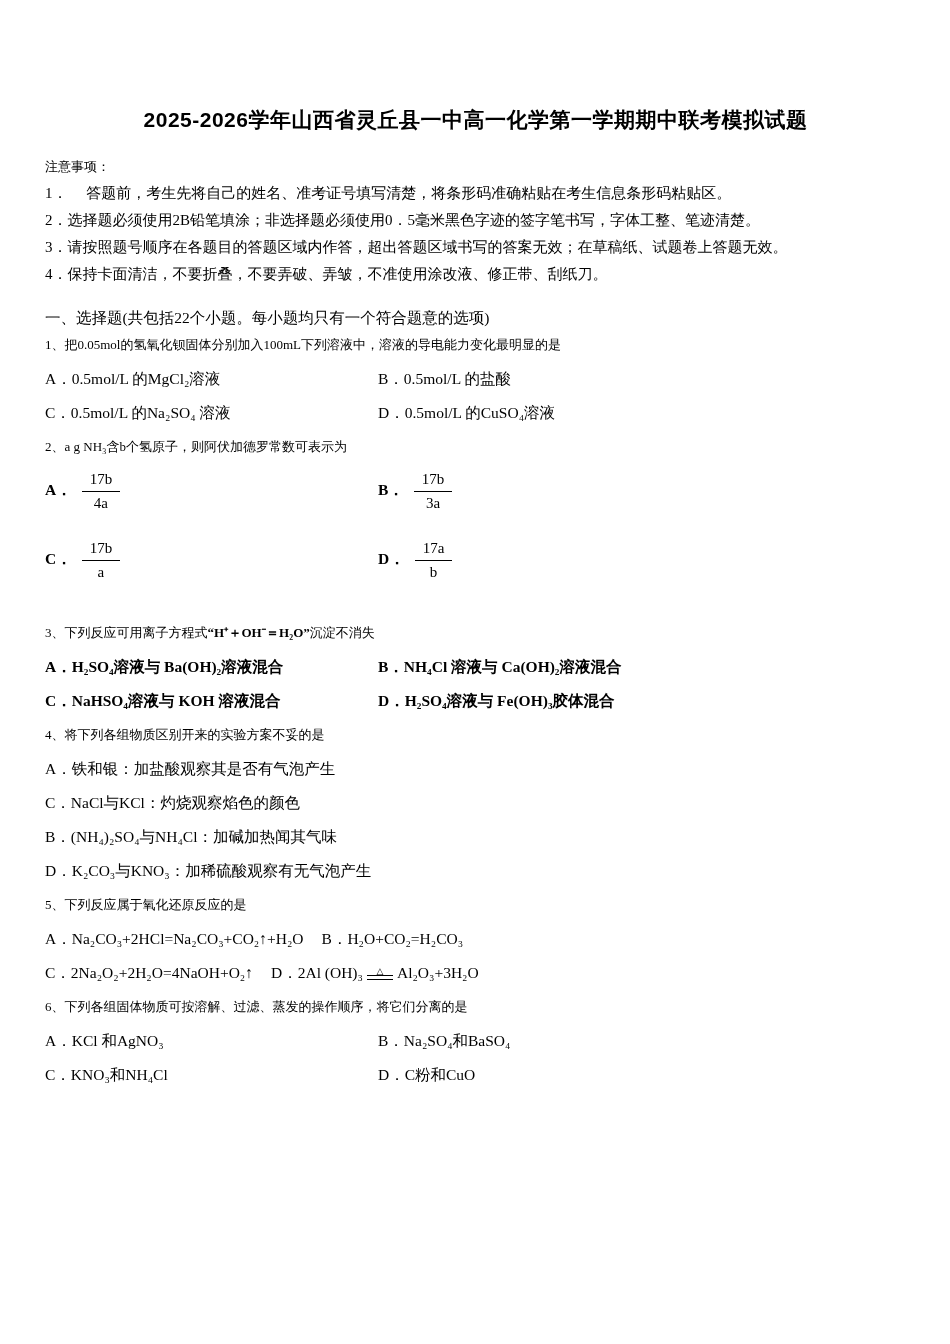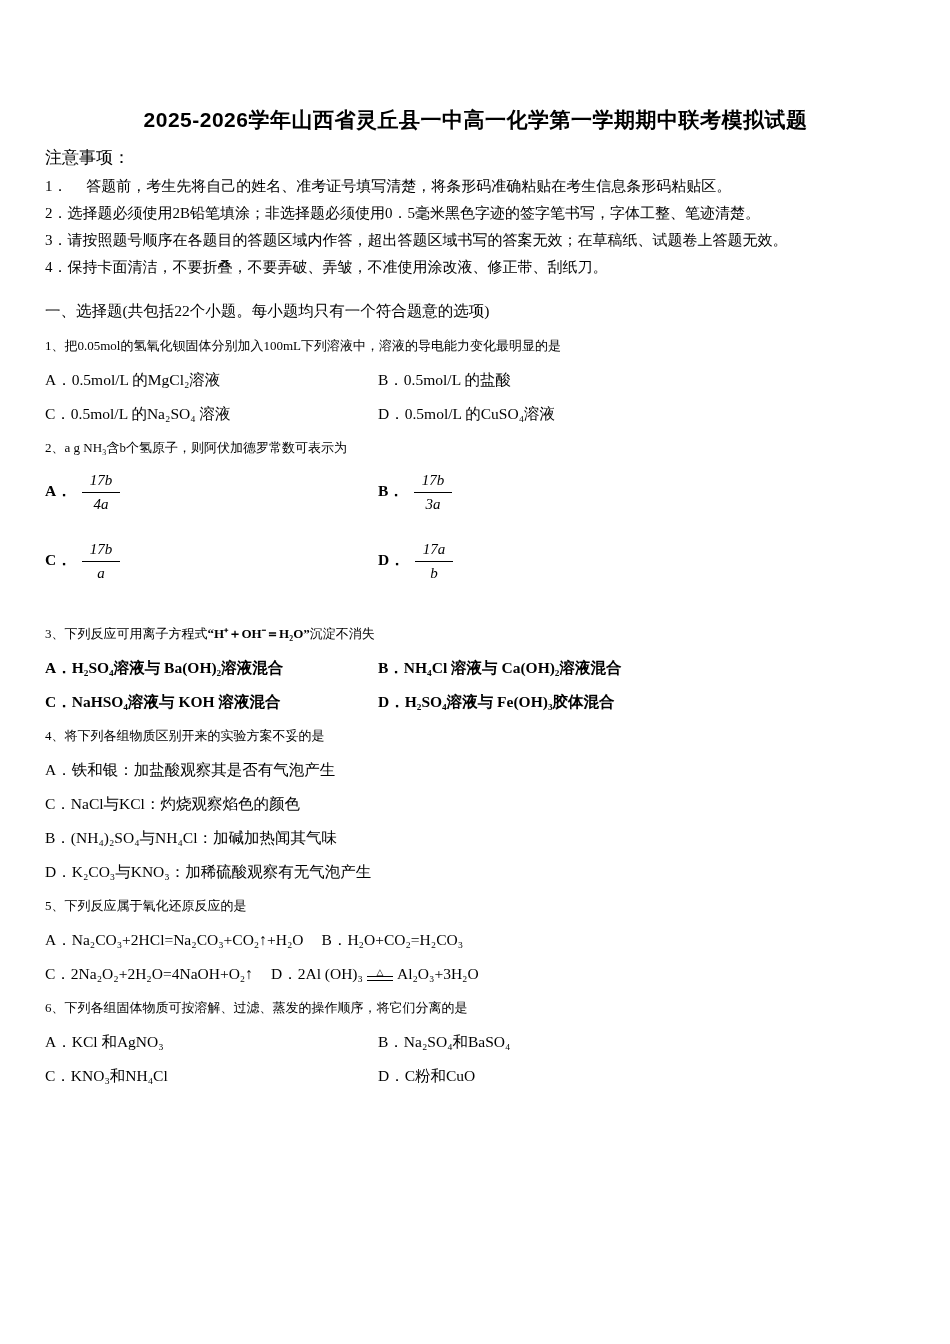--- a/index.html
+++ b/index.html
@@ -13,45 +13,44 @@
     overflow: hidden;
   }
   .page { padding: 106px 44px 0 45px; }
 
   .exam-title {
     text-align: center;
     font-family: "Liberation Sans", sans-serif;
     font-weight: 700;
     font-size: 21px;
     letter-spacing: 0.5px;
-    margin-bottom: 12px;
+    margin-bottom: 24px;
   }
 
-  .notice-heading { font-size: 17px; margin-bottom: 7px; }
+  .notice-heading { font-size: 13px; margin-bottom: 7px; }
   .notice-item { font-size: 15px; line-height: 20px; margin-bottom: 7px; }
 
-  .section-heading { font-size: 15.5px; margin-top: 24px; margin-bottom: 13px; }
+  .section-heading { font-size: 15.5px; margin-top: 24px; margin-bottom: 5px; }
 
   .line { font-size: 15.5px; line-height: 22px; margin-bottom: 12px; }
   .stem { font-size: 13px; line-height: 22px; margin-bottom: 12px; }
 
   .opts-2col { display: grid; grid-template-columns: 333px 1fr; }
   .opts-2col .line { margin-bottom: 12px; }
 
   .bold { font-weight: 700; }
 
   
   .frac-row { display: grid; grid-template-columns: 333px 1fr; margin: 10px 0 26px 0; }
   .frac-row.last { margin-bottom: 40px; }
   .frac-opt { font-size: 15.5px; }
   .fraction {
     display: inline-block;
     text-align: center;
     vertical-align: middle;
-    font-style: italic;
     font-size: 15px;
     margin-left: 10px;
     line-height: 19px;
   }
   .fnum { display: block; border-bottom: 1px solid #000; padding: 0 8px 2px 8px; }
   .fden { display: block; padding-top: 2px; }
 
   
   .q5-row { display: flex; gap: 18px; font-size: 15.5px; line-height: 22px; margin-bottom: 12px; flex-wrap: nowrap; align-items: center; }
   .q5-d { display: inline-flex; align-items: center; }

